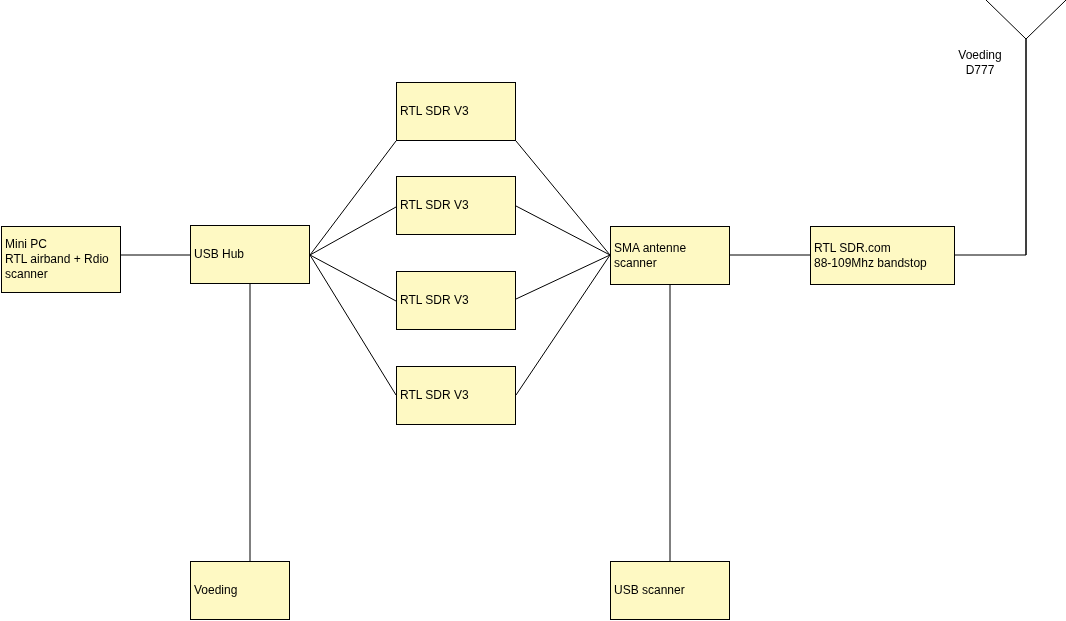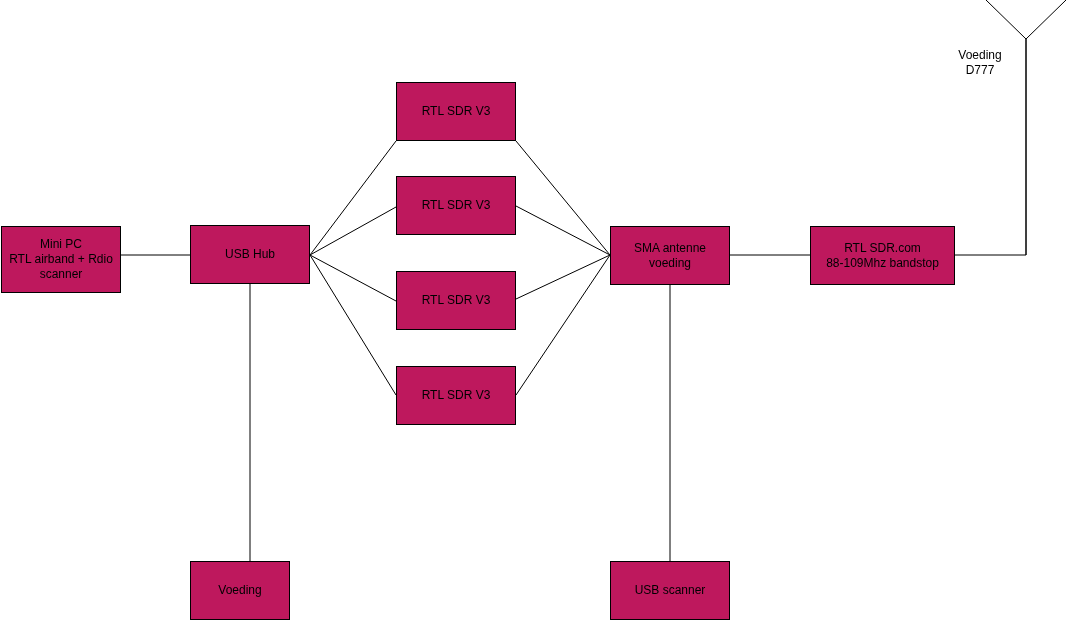--- a/index.html
+++ b/index.html
@@ -22,25 +22,24 @@
     left: 0;
     top: 0;
     width: 1066px;
     height: 621px;
     pointer-events: none;
   }
   .node {
     position: absolute;
     box-sizing: border-box;
     border: 1px solid #000000;
-    background: #be185d;
+    background: #fef9c3;
     display: flex;
     align-items: center;
     justify-content: center;
-    text-align: center;
     color: #000000;
     font-size: 12px;
     line-height: 15px;
     font-family: "Liberation Sans", sans-serif;
   }
   .node .label {
     display: block;
     width: 100%;
     padding: 0 3px;
     box-sizing: border-box;
@@ -94,21 +93,21 @@
       <div class="node" style="left: 396px; top: 176px; width: 120px; height: 59px;">
         <span class="label" style="white-space: pre-line;">RTL SDR V3</span>
       </div>
       <div class="node" style="left: 396px; top: 271px; width: 120px; height: 59px;">
         <span class="label" style="white-space: pre-line;">RTL SDR V3</span>
       </div>
       <div class="node" style="left: 396px; top: 366px; width: 120px; height: 59px;">
         <span class="label" style="white-space: pre-line;">RTL SDR V3</span>
       </div>
       <div class="node" style="left: 610px; top: 226px; width: 120px; height: 59px;">
-        <span class="label" style="white-space: pre-line;">SMA antenne voeding</span>
+        <span class="label" style="white-space: pre-line;">SMA antenne scanner</span>
       </div>
       <div class="node" style="left: 810px; top: 226px; width: 145px; height: 59px;">
         <span class="label" style="white-space: pre-line;">RTL SDR.com
 88-109Mhz bandstop</span>
       </div>
       <div class="node" style="left: 190px; top: 561px; width: 100px; height: 59px;">
         <span class="label" style="white-space: pre-line;">Voeding</span>
       </div>
       <div class="node" style="left: 610px; top: 561px; width: 120px; height: 59px;">
         <span class="label" style="white-space: pre-line;">USB scanner</span>

